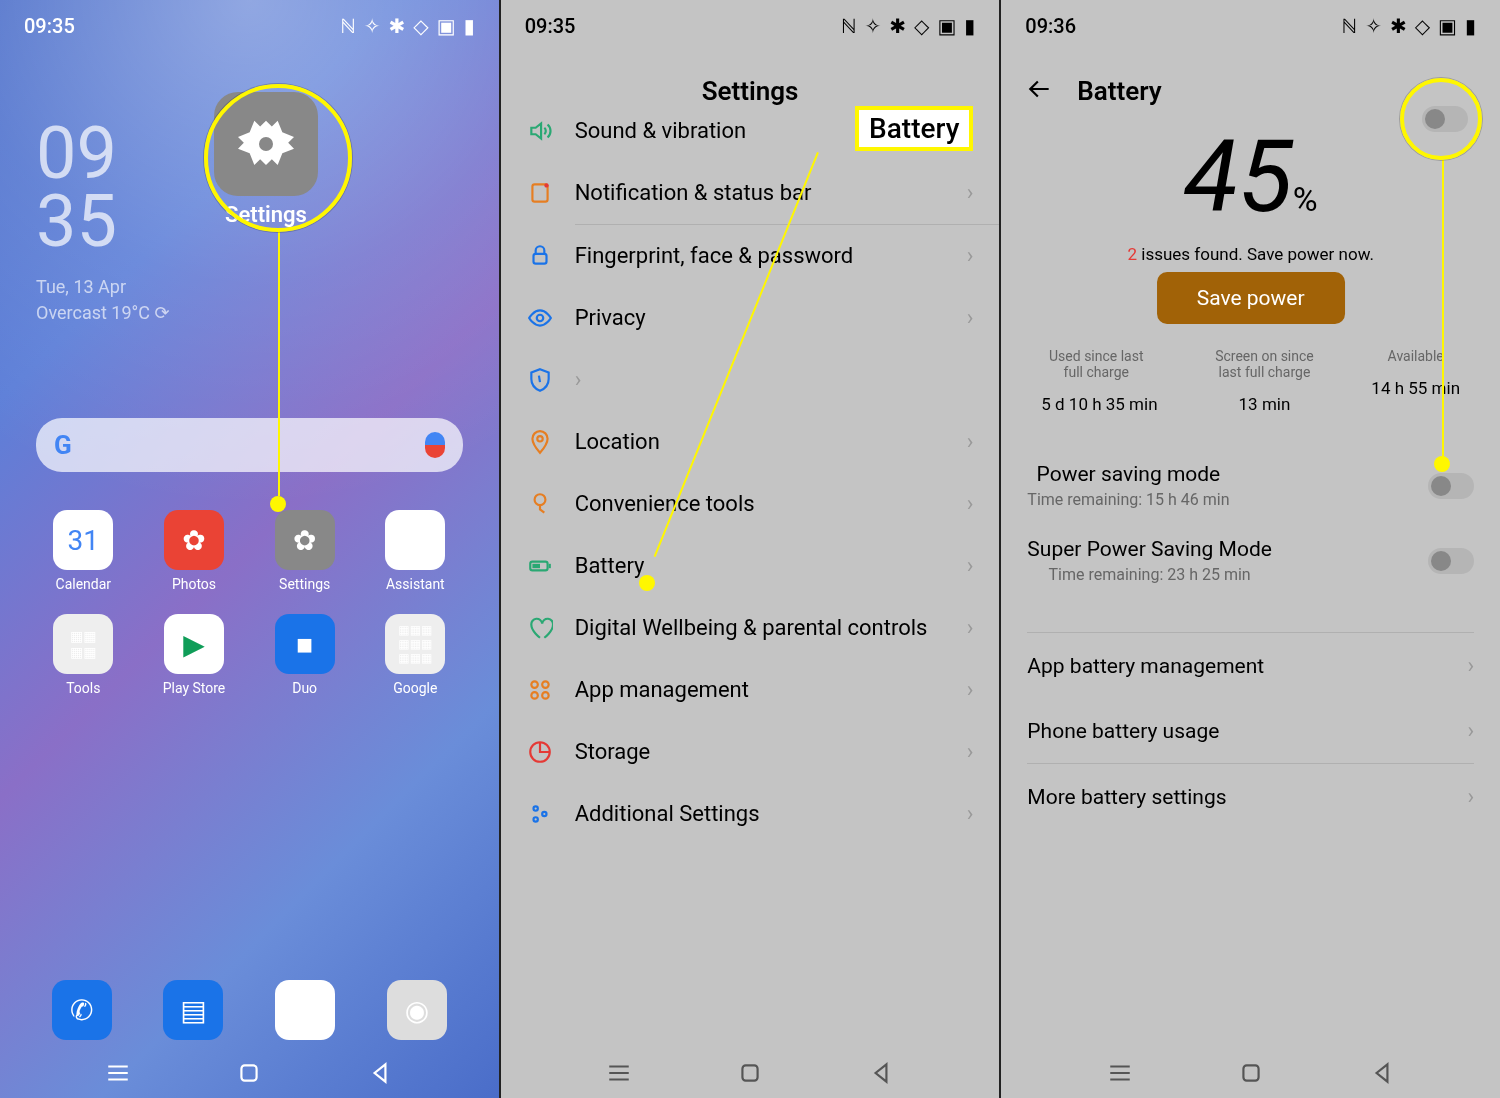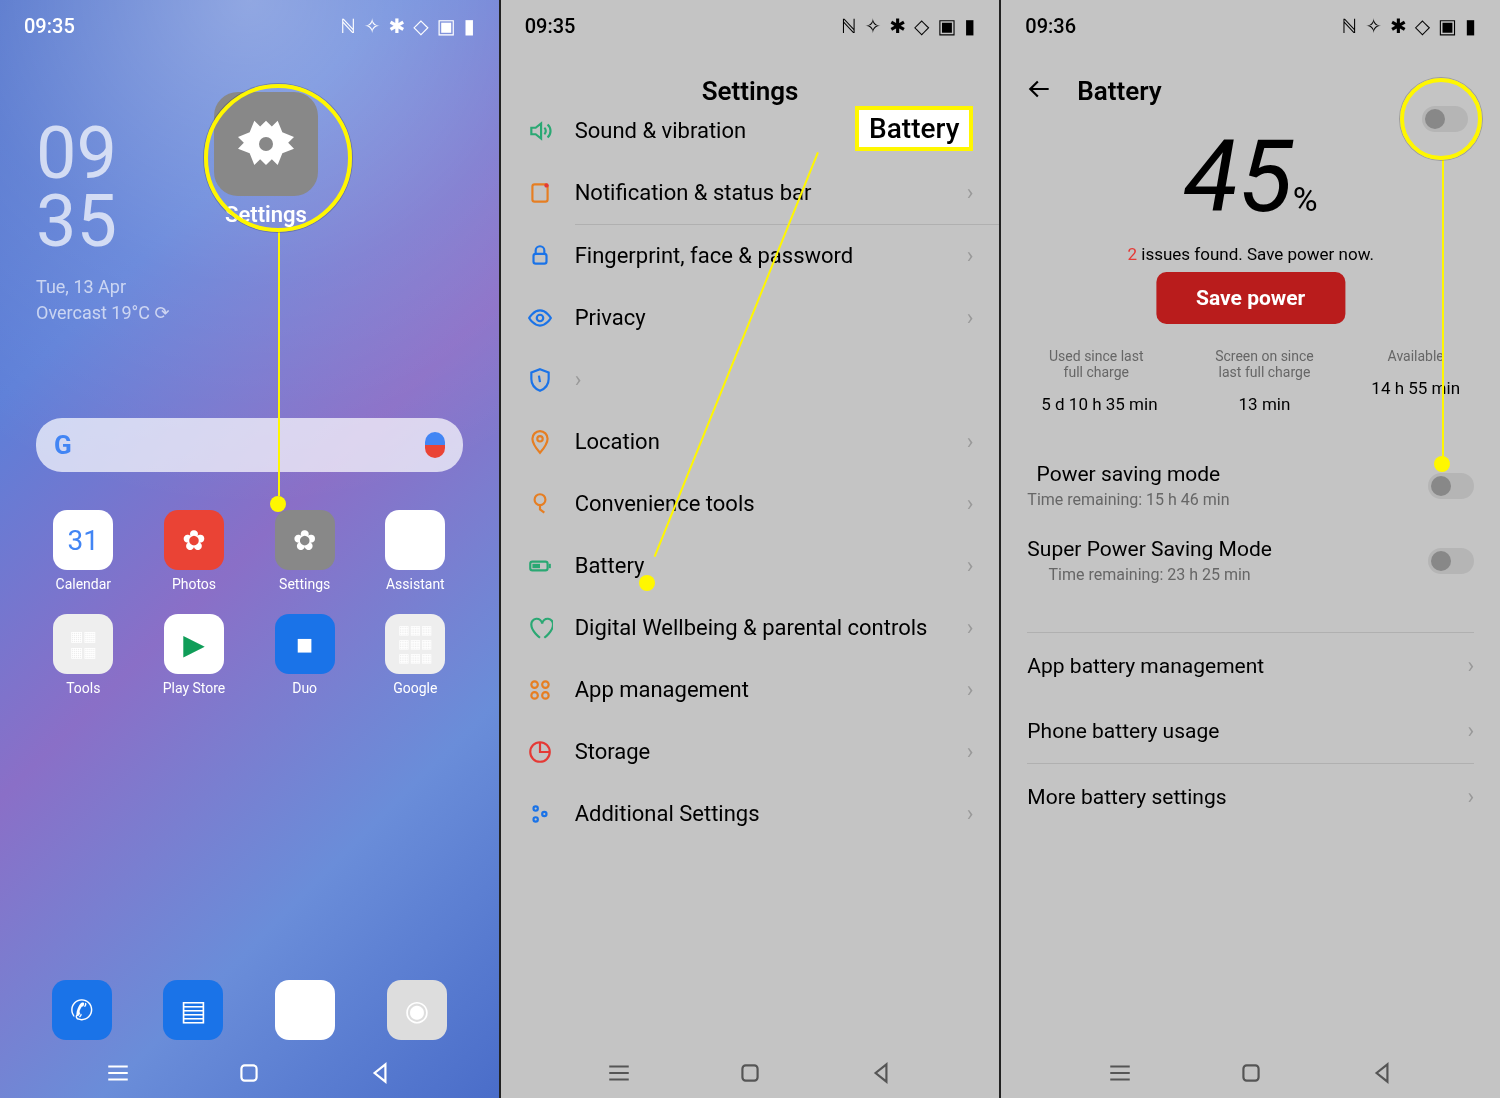--- a/index.html
+++ b/index.html
@@ -49,21 +49,21 @@
 .chev { color: #999; font-size: 22px; }
 .sep { height: 1px; background: #b0b0b0; margin-left: 74px; }
 .p2 .row { min-height: 62px; }
 
 
 .pct-big { position: absolute; top: 118px; left: 0; right: 0; text-align: center; color: #000; }
 .pct-big .num { font-size: 100px; font-weight: 400; font-style: italic; }
 .pct-big .pc { font-size: 34px; }
 .issues { position: absolute; top: 244px; left: 0; right: 0; text-align: center; font-size: 17px; color: #000; }
 .issues .red { color: #e53935; }
-.savebtn { position: absolute; top: 272px; left: 50%; transform: translateX(-50%); background: #b91c1c; color: #fff; font-size: 21px; font-weight: 700; padding: 14px 40px; border-radius: 10px; border: none; }
+.savebtn { position: absolute; top: 272px; left: 50%; transform: translateX(-50%); background: #a16207; color: #fff; font-size: 21px; font-weight: 400; padding: 14px 40px; border-radius: 10px; border: none; }
 .stats { position: absolute; top: 348px; left: 0; right: 0; display: flex; justify-content: space-around; text-align: center; padding: 0 14px; }
 .stat-lbl { font-size: 14px; color: #666; max-width: 110px; }
 .stat-val { font-size: 17px; color: #000; margin-top: 14px; }
 .p3 .list2 { position: absolute; top: 448px; left: 0; right: 0; }
 .p3 .row2 { padding: 14px 26px; display: flex; justify-content: space-between; align-items: center; text-align: center; }
 .row2-main { display: flex; flex-direction: column; gap: 4px; }
 .row2-title { font-size: 21px; color: #000; }
 .row2-sub { font-size: 16px; color: #666; }
 .toggle { width: 46px; height: 26px; background: #b5b5b5; border-radius: 13px; position: relative; }
 .toggle::after { content:""; position: absolute; width: 20px; height: 20px; background: #888; border-radius: 50%; left: 3px; top: 3px; }

